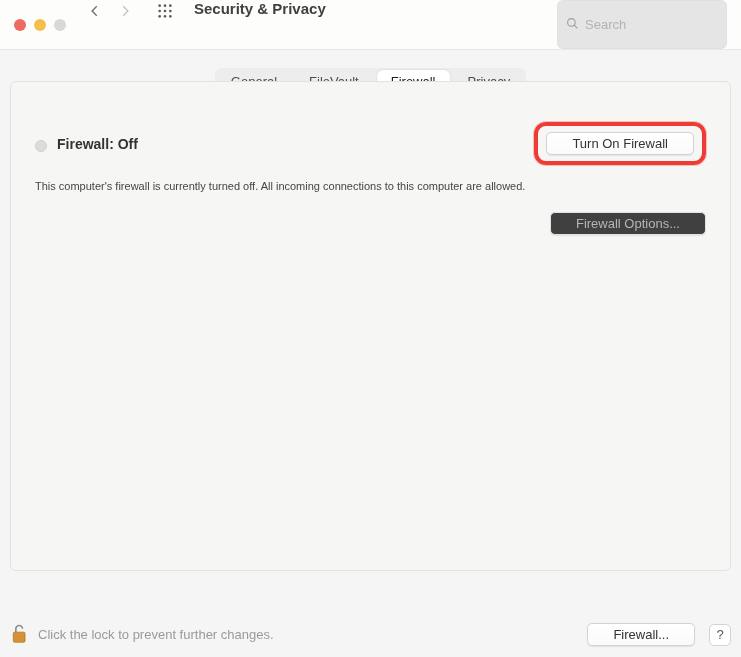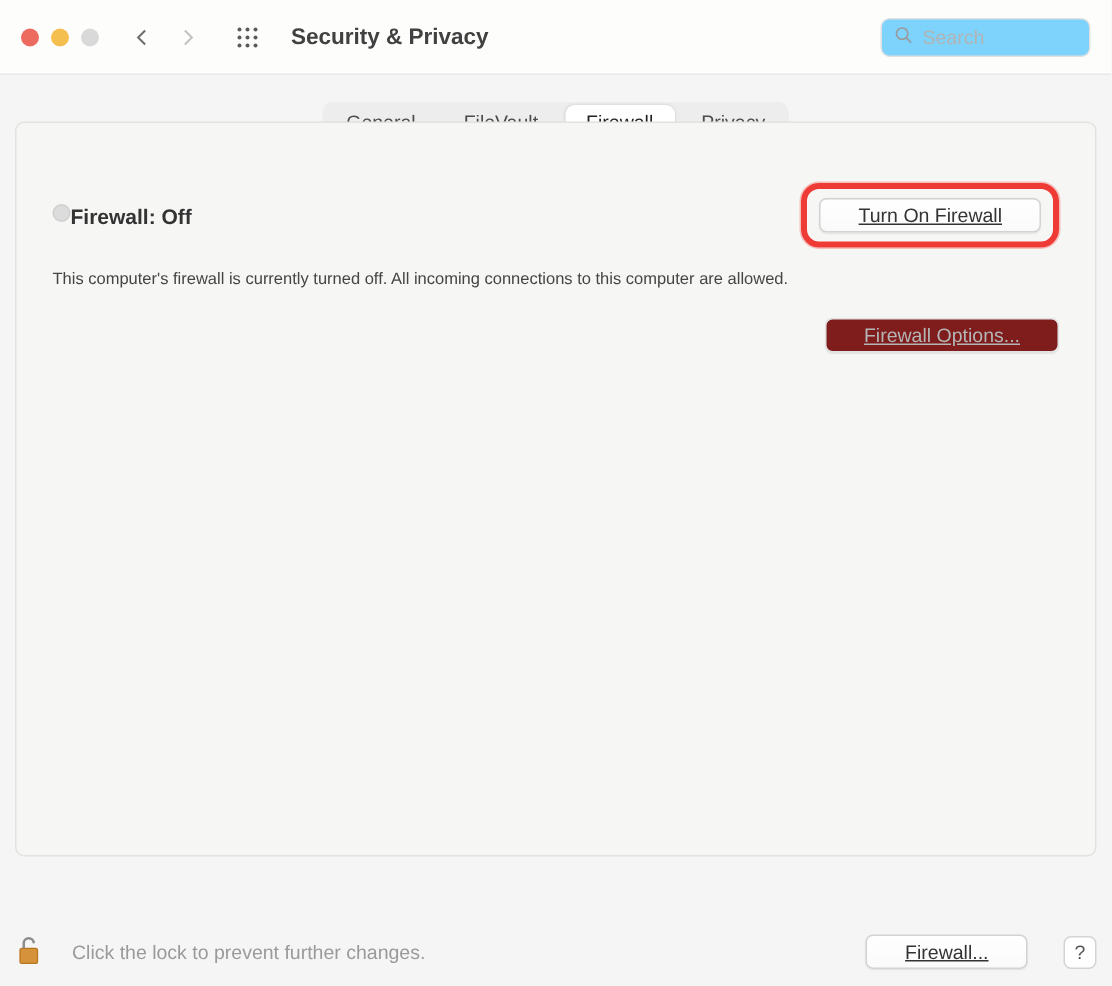--- a/index.html
+++ b/index.html
@@ -7,21 +7,20 @@
       font-family: -apple-system, "Helvetica Neue", Arial, sans-serif;
       background: #f5f5f5;
       width: 741px;
       height: 657px;
       overflow: hidden;
       font-size: 13px;
       color: #333;
     }
     .toolbar {
       display: flex;
-      align-items: center;
       height: 50px;
       padding: 0 14px;
       background: #fdfdfc;
       border-bottom: 1px solid #e8e8e8;
       gap: 8px;
     }
     .traffic { display: flex; gap: 8px; align-items: center; margin-right: 10px;}
     .traffic .dot { width: 12px; height: 12px; border-radius: 50%; }
     .dot-red { background: #ec6a5e; }
     .dot-yellow { background: #f5bf4f; }
@@ -36,22 +35,22 @@
     .grid-btn svg { width:16px; height:16px; fill: currentColor;}
     .title {
       font-weight: 700;
       font-size: 15px;
       color:#414141;
       margin-left: 4px;
     }
     .toolbar-spacer { flex:1; }
     .search-wrap {
       display:flex; align-items:center;
-      background:#7dd3fc; border:1px solid #e0e0e0; border-radius:6px;
-      padding: 4px 8px; width: 140px; color:#9a9a9a;
+      background:#e5e5e5; border:1px solid #e0e0e0; border-radius:6px;
+      padding: 4px 8px; width: 170px; color:#9a9a9a;
     }
     .search-wrap svg { width:13px; height:13px; stroke:#9a9a9a; stroke-width:2; fill:none; margin-right:6px;}
     .search-wrap input {
       border:none; outline:none; background:transparent; width:100%;
       font-size:13px; color:#333;
     }
     .search-wrap input::placeholder { color:#b3b3b3; }
 
     .content-area {
       padding: 0 10px;
@@ -73,53 +72,52 @@
       margin-top:-14px;
       padding: 34px 24px 20px 24px;
       min-height: 490px;
       background:#f6f6f5;
       position:relative;
     }
     .firewall-row {
       display:flex; align-items:center; justify-content:space-between;
       margin-top: 6px;
     }
-    .firewall-left { display:flex; align-items:flex-start; }
+    .firewall-left { display:flex; align-items:flex-end; gap:10px; }
     .status-dot {
       width:12px; height:12px; border-radius:50%;
       background:#dcdcdc; border:1px solid #cfcfcf;
     }
     .firewall-status {
       font-weight:700; font-size:14px; color:#333;
     }
     .highlight-frame {
       border: 4px solid #ef3b36; border-radius: 12px;
       padding: 6px 8px;
       box-shadow: 0 0 0 1px rgba(239,59,54,0.3);
     }
     .macos-button {
       background: linear-gradient(#fff,#fafafa);
       border:1px solid #d3d3d3; border-radius:5px;
       padding: 3px 25px; font-size:13px; color:#333;
       box-shadow: 0 0.5px 1px rgba(0,0,0,0.08);
       white-space:nowrap;
-      text-decoration:underline;
-    }
-    .macos-button.disabled { color:#b5b5b5; border-color:#e3e3e3; background:#7f1d1d; }
+    }
+    .macos-button.disabled { color:#b5b5b5; border-color:#e3e3e3; background:#404040; }
     .desc {
       margin-top: 14px; font-size:11px; color:#454545; line-height:1.4;
       max-width: 560px;
     }
     .options-row {
       display:flex; justify-content:flex-end; margin-top: 18px;
     }
 
     .footer {
       position:absolute; left:10px; right:10px; bottom:10px;
-      display:flex; align-items:center; gap:18px;
+      display:flex; align-items:center; gap:8px;
     }
     .lock-icon svg { width:20px; height:22px; }
     .footer-text { color:#9a9a9a; font-size:13px; flex:1; }
     .help-btn {
       width:22px; height:22px; border:1px solid #d3d3d3; border-radius:5px;
       background:#fff; display:flex; align-items:center; justify-content:center;
       font-size:13px; color:#555; margin-left:6px;
     }
   </style>
 </head>

